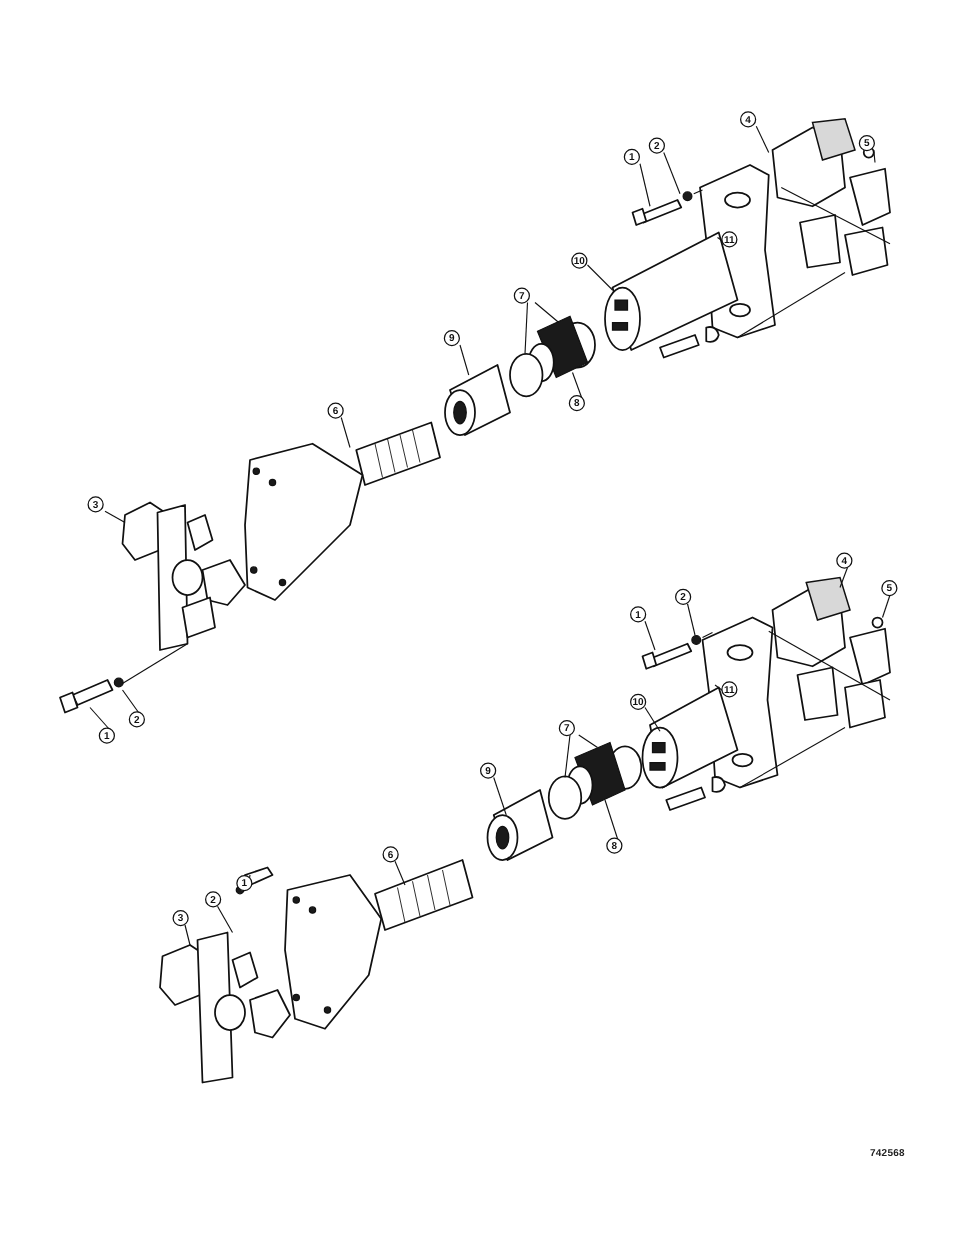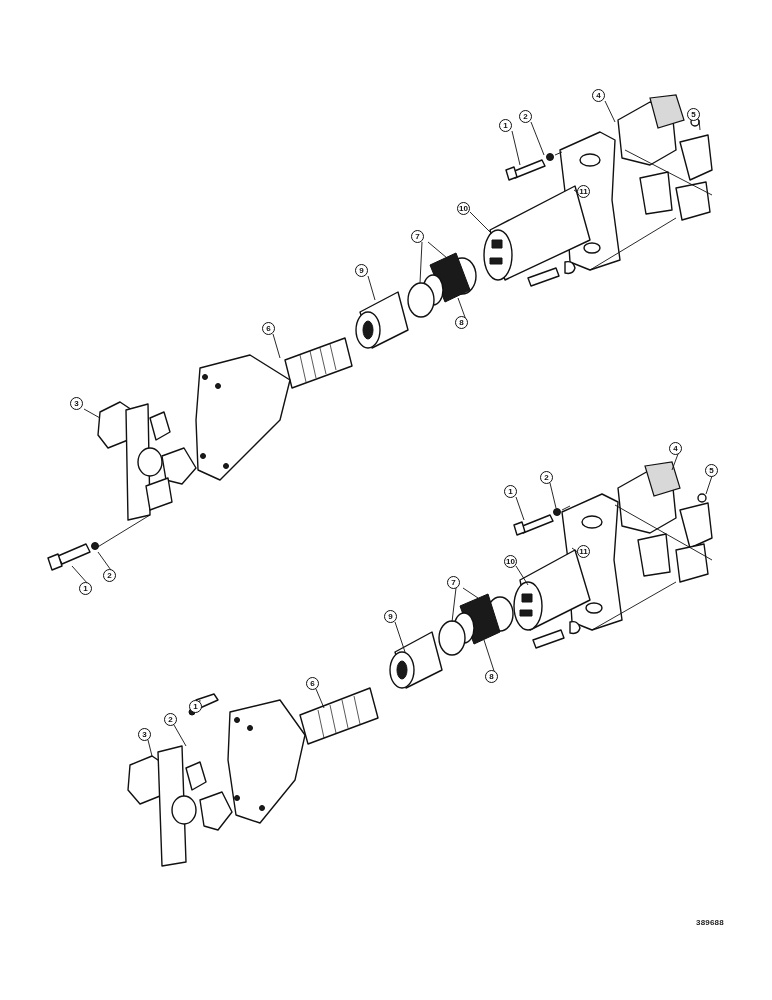--- a/index.html
+++ b/index.html
@@ -215,14 +215,14 @@
   <div class="callout" style="left:577px;top:545px">11</div>
   <div class="callout" style="left:504px;top:555px">10</div>
   <div class="callout" style="left:447px;top:576px">7</div>
   <div class="callout" style="left:384px;top:610px">9</div>
   <div class="callout" style="left:485px;top:670px">8</div>
   <div class="callout" style="left:306px;top:677px">6</div>
   <div class="callout" style="left:189px;top:700px">1</div>
   <div class="callout" style="left:164px;top:713px">2</div>
   <div class="callout" style="left:138px;top:728px">3</div>
 
-  <div class="ref" style="left:696px;top:918px">389688</div>
+  <div class="ref" style="left:696px;top:918px">742568</div>
 </div>
 
 </body></html>

